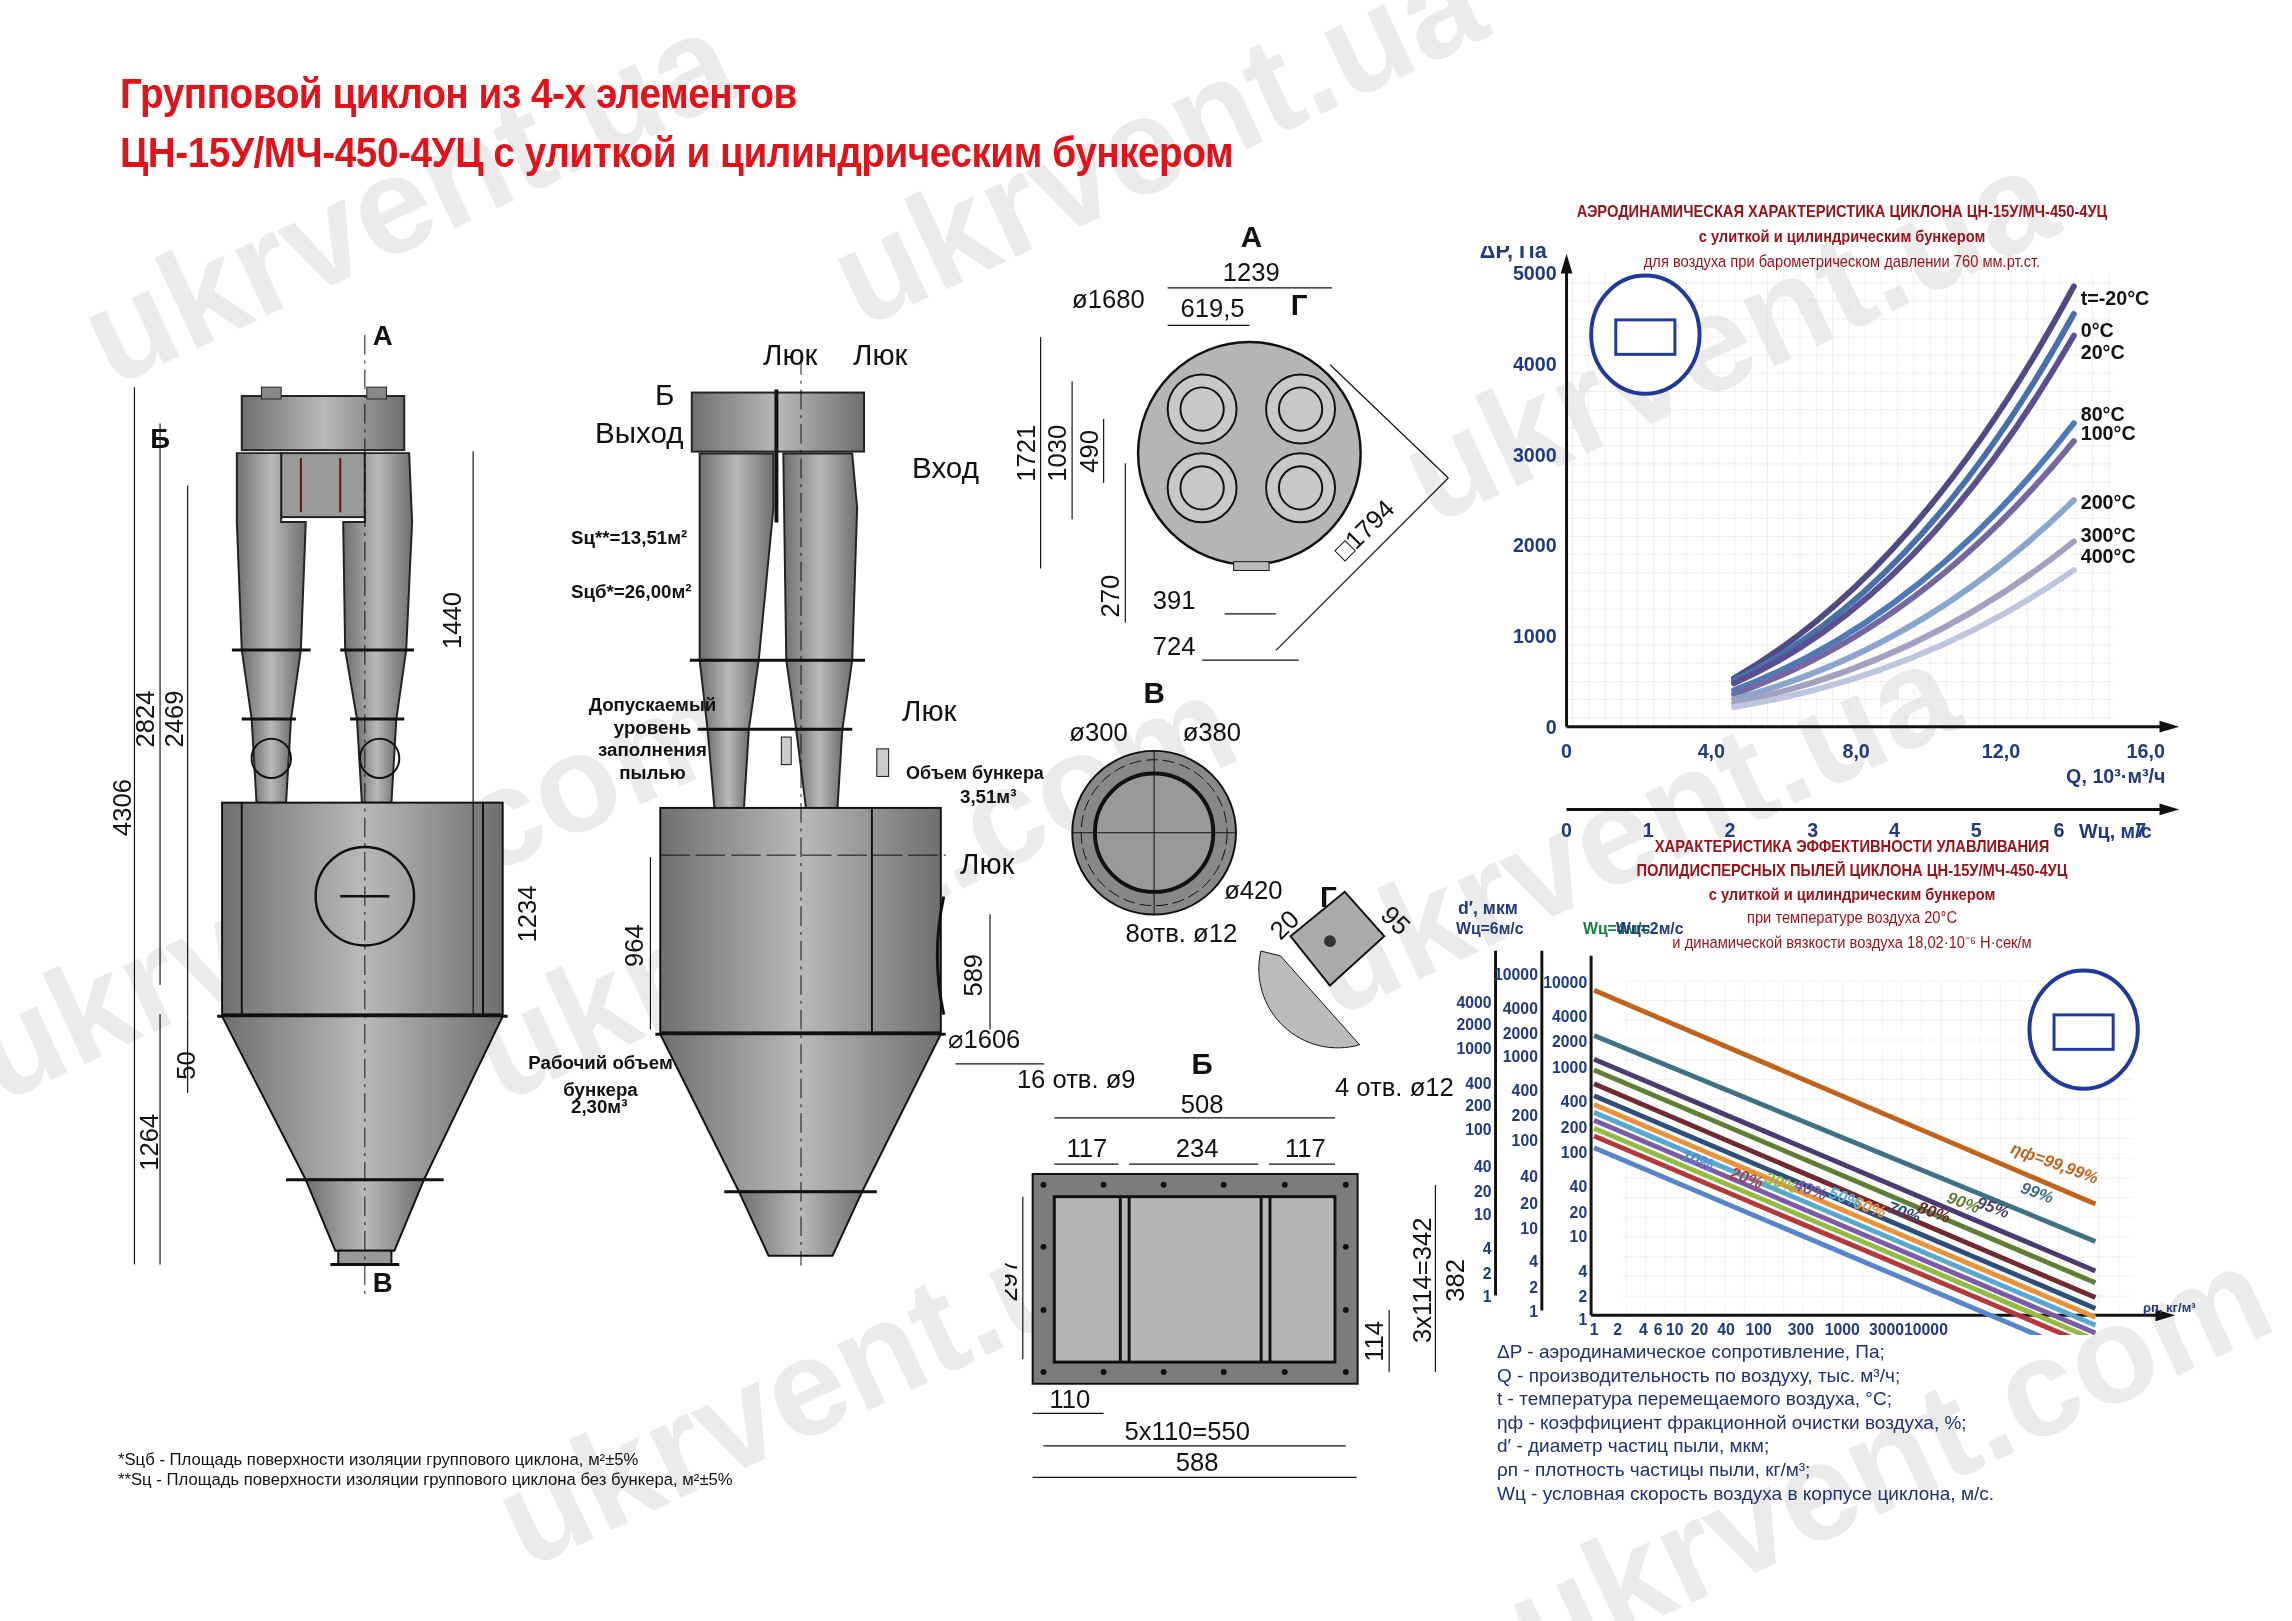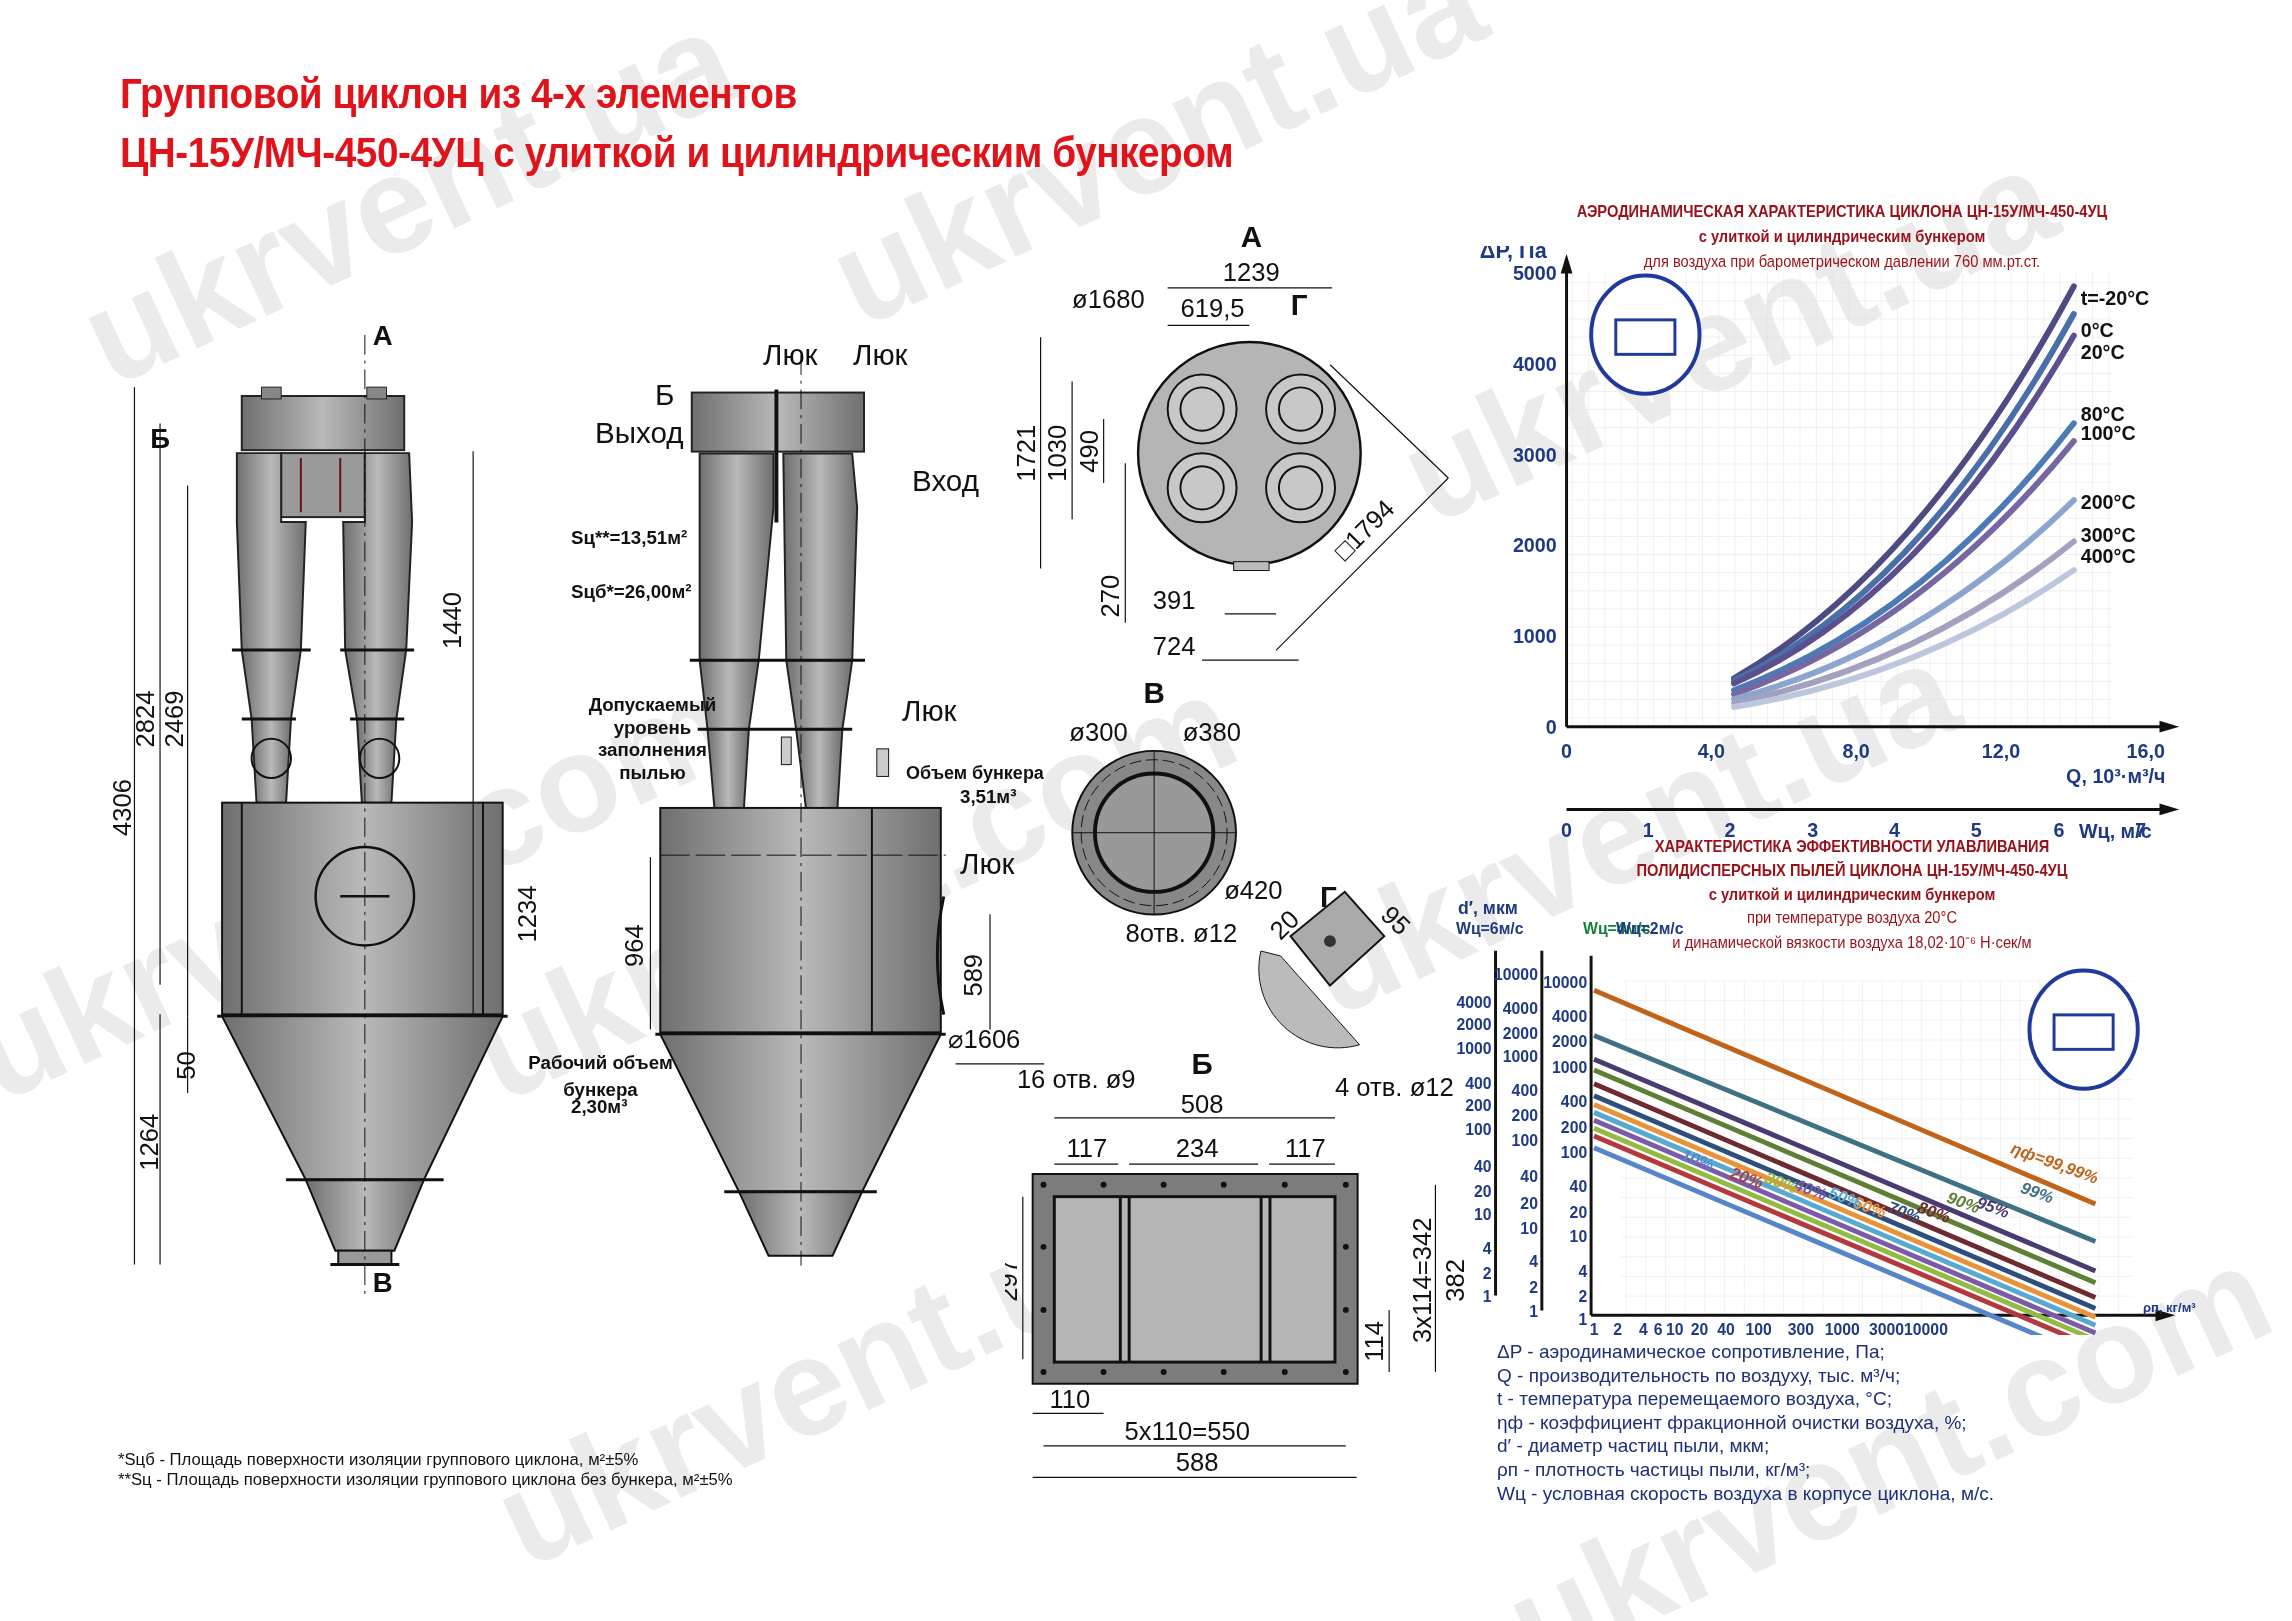--- a/index.html
+++ b/index.html
@@ -122,21 +122,21 @@
   <line x1="445" y1="588" x2="445" y2="705" stroke="#111" stroke-width="1.2"></line>
   <line x1="410" y1="740" x2="500" y2="740" stroke="#111" stroke-width="1.2"></line>
   <text transform="translate(92,620) rotate(-90)" font-size="26" fill="#111" text-anchor="middle">964</text>
   <text transform="translate(437,650) rotate(-90)" font-size="26" fill="#111" text-anchor="middle">589</text>
 </svg>
 
 <div class="lbl big" style="left:763px;top:338px;">Люк</div>
 <div class="lbl big" style="left:853px;top:338px;">Люк</div>
 <div class="lbl big" style="left:655px;top:378px;">Б</div>
 <div class="lbl big" style="left:595px;top:416px;">Выход</div>
-<div class="lbl big" style="left:912px;top:451px;margin-top:13px;">Вход</div>
+<div class="lbl big" style="left:912px;top:451px;">Вход</div>
 <div class="lbl bold" style="left:571px;top:527px;font-size:18.7px;">Sц**=13,51м²</div>
 <div class="lbl bold" style="left:571px;top:581px;font-size:18.7px;">Sцб*=26,00м²</div>
 <div class="lbl bold" style="left:569px;top:694px;font-size:18.7px;width:167px;white-space:normal;text-align:center;line-height:22.7px;">Допускаемый уровень заполнения пылью</div>
 <div class="lbl big" style="left:902px;top:694px;">Люк</div>
 <div class="lbl bold" style="left:906px;top:763px;font-size:18px;">Объем бункера</div>
 <div class="lbl bold" style="left:960px;top:786px;font-size:18.7px;">3,51м³</div>
 <div class="lbl big" style="left:960px;top:847px;">Люк</div>
 <div class="lbl" style="left:948px;top:1024px;font-size:25.6px;">⌀1606</div>
 <div class="lbl bold" style="left:512px;top:1049px;font-size:18.7px;width:177px;white-space:normal;text-align:center;line-height:27px;">Рабочий объем бункера</div>
 <div class="lbl bold" style="left:571px;top:1096px;font-size:18.7px;">2,30м³</div>

